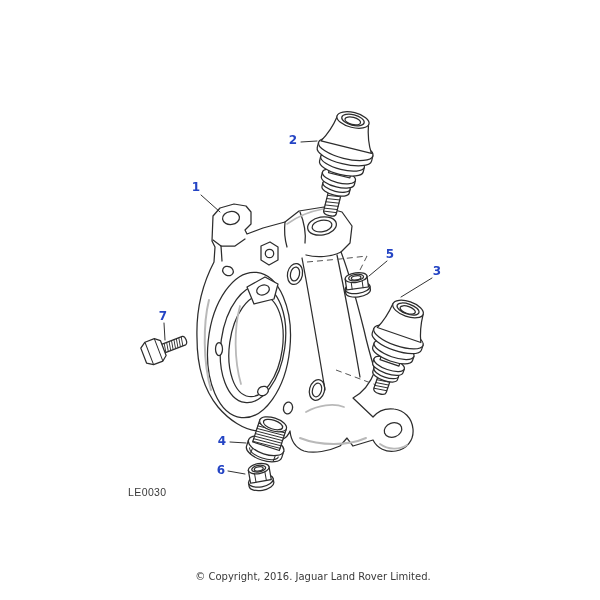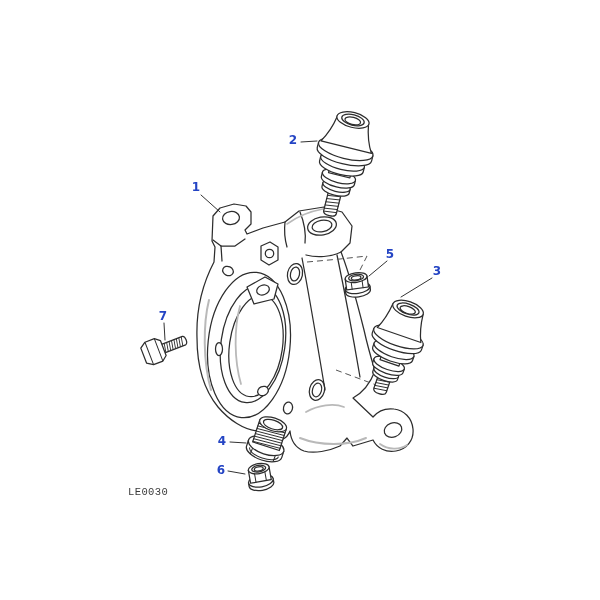--- a/index.html
+++ b/index.html
@@ -6,21 +6,21 @@
   body{width:600px;height:600px;overflow:hidden;font-family:"DejaVu Sans",sans-serif;}
   .stage{position:relative;width:600px;height:600px;background:#fff;}
   .stage svg{position:absolute;left:0;top:0;}
   .callout{
     position:absolute;transform:translate(-50%,-50%);
     color:#2444c4;font-weight:bold;font-size:12px;line-height:1;
     font-family:"DejaVu Sans",sans-serif;user-select:none;
   }
   .drawing-code{
     position:absolute;left:128px;top:486px;font-size:10.5px;color:#3a3a3a;
-    letter-spacing:0.4px;font-family:Liberation Mono, monospace;
+    letter-spacing:0.4px;font-family:Liberation Sans, sans-serif;
   }
   .copyright{
     position:absolute;left:0;right:0;top:571px;text-align:center;
     padding-left:26px;box-sizing:border-box;
     font-size:10px;color:#3a3a3a;font-family:"DejaVu Sans",sans-serif;
   }
 </style>
 </head>
 <body>
 
@@ -181,13 +181,14 @@
 
   <div class="callout" style="left:196px;top:187px">1</div>
   <div class="callout" style="left:293px;top:140px">2</div>
   <div class="callout" style="left:437px;top:271px">3</div>
   <div class="callout" style="left:222px;top:441px">4</div>
   <div class="callout" style="left:390px;top:254px">5</div>
   <div class="callout" style="left:221px;top:470px">6</div>
   <div class="callout" style="left:163px;top:316px">7</div>
 
   <div class="drawing-code">LE0030</div>
+  <div class="copyright">© Copyright, 2016. Jaguar Land Rover Limited.</div>
 </div>
 
 </body></html>

